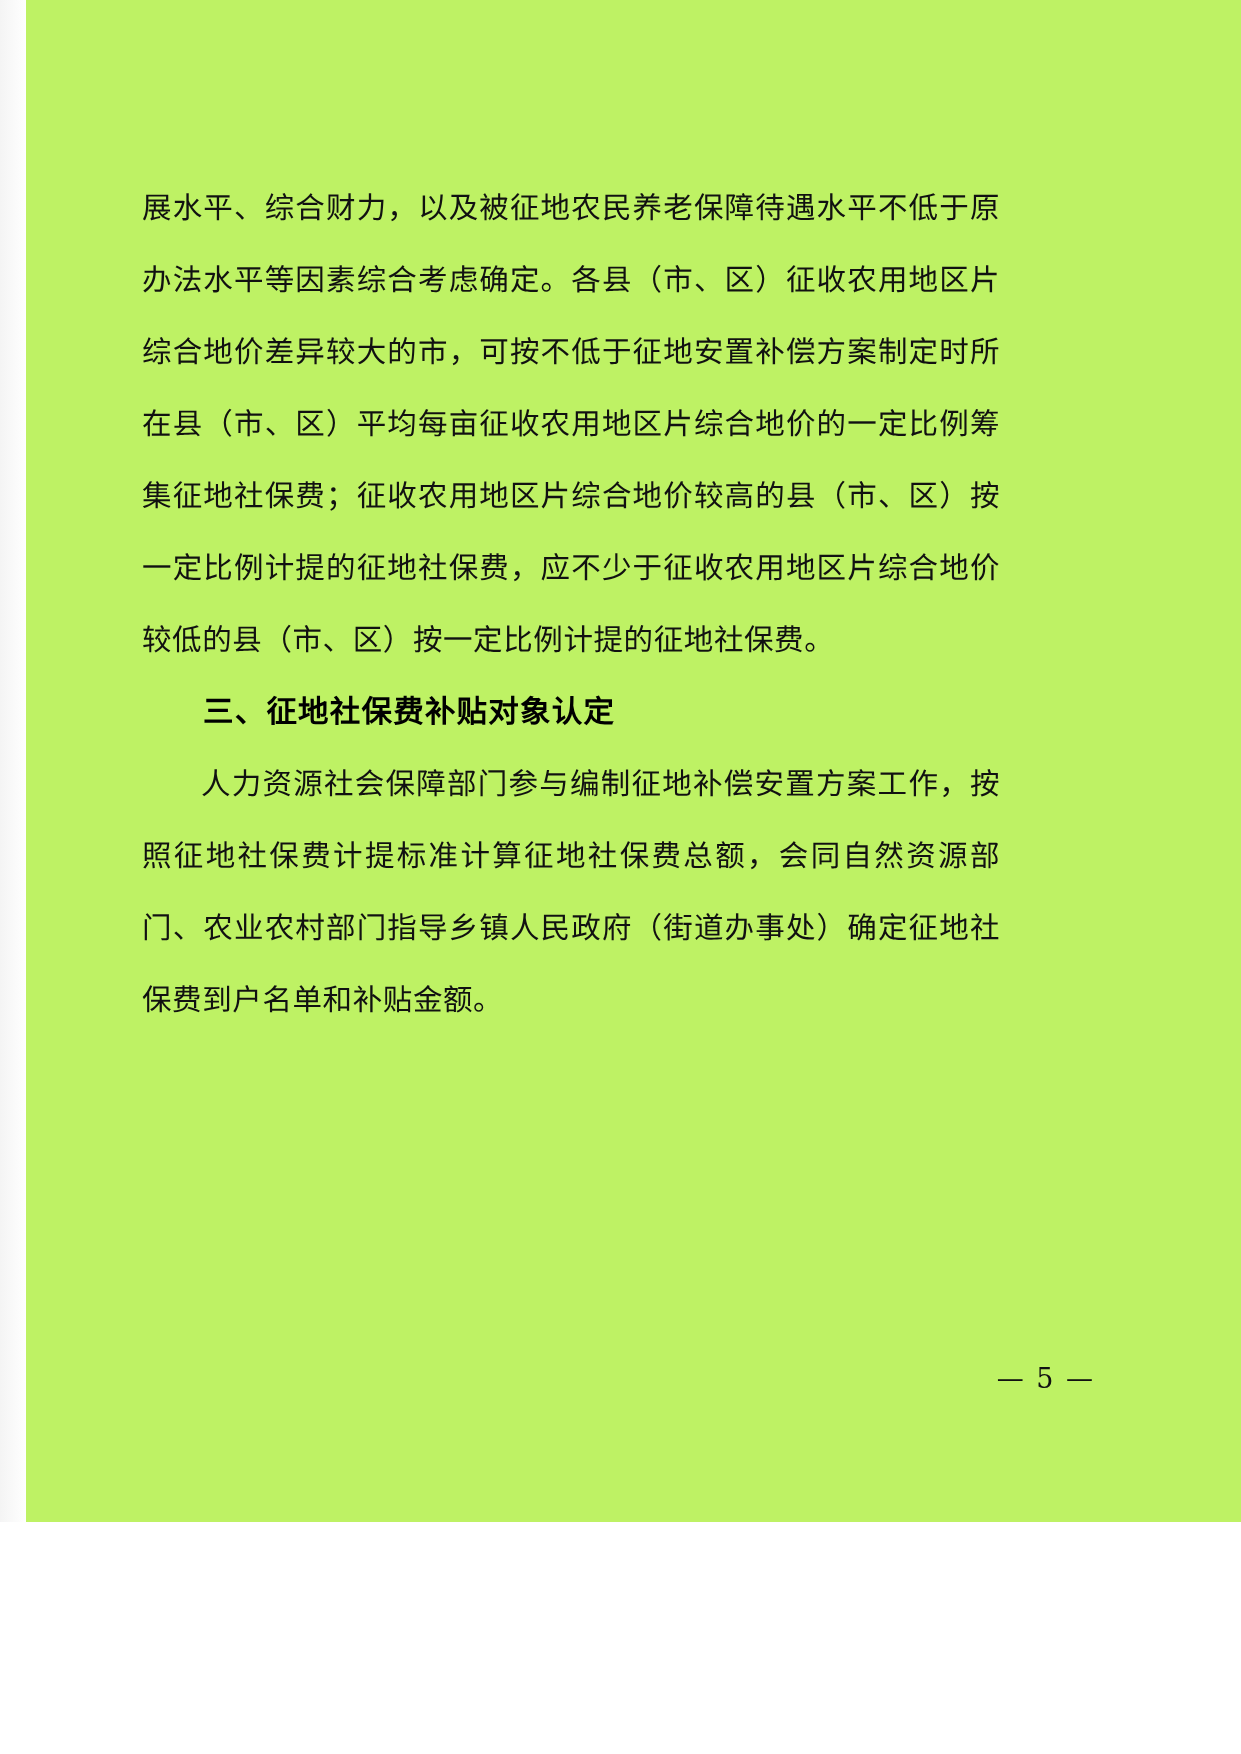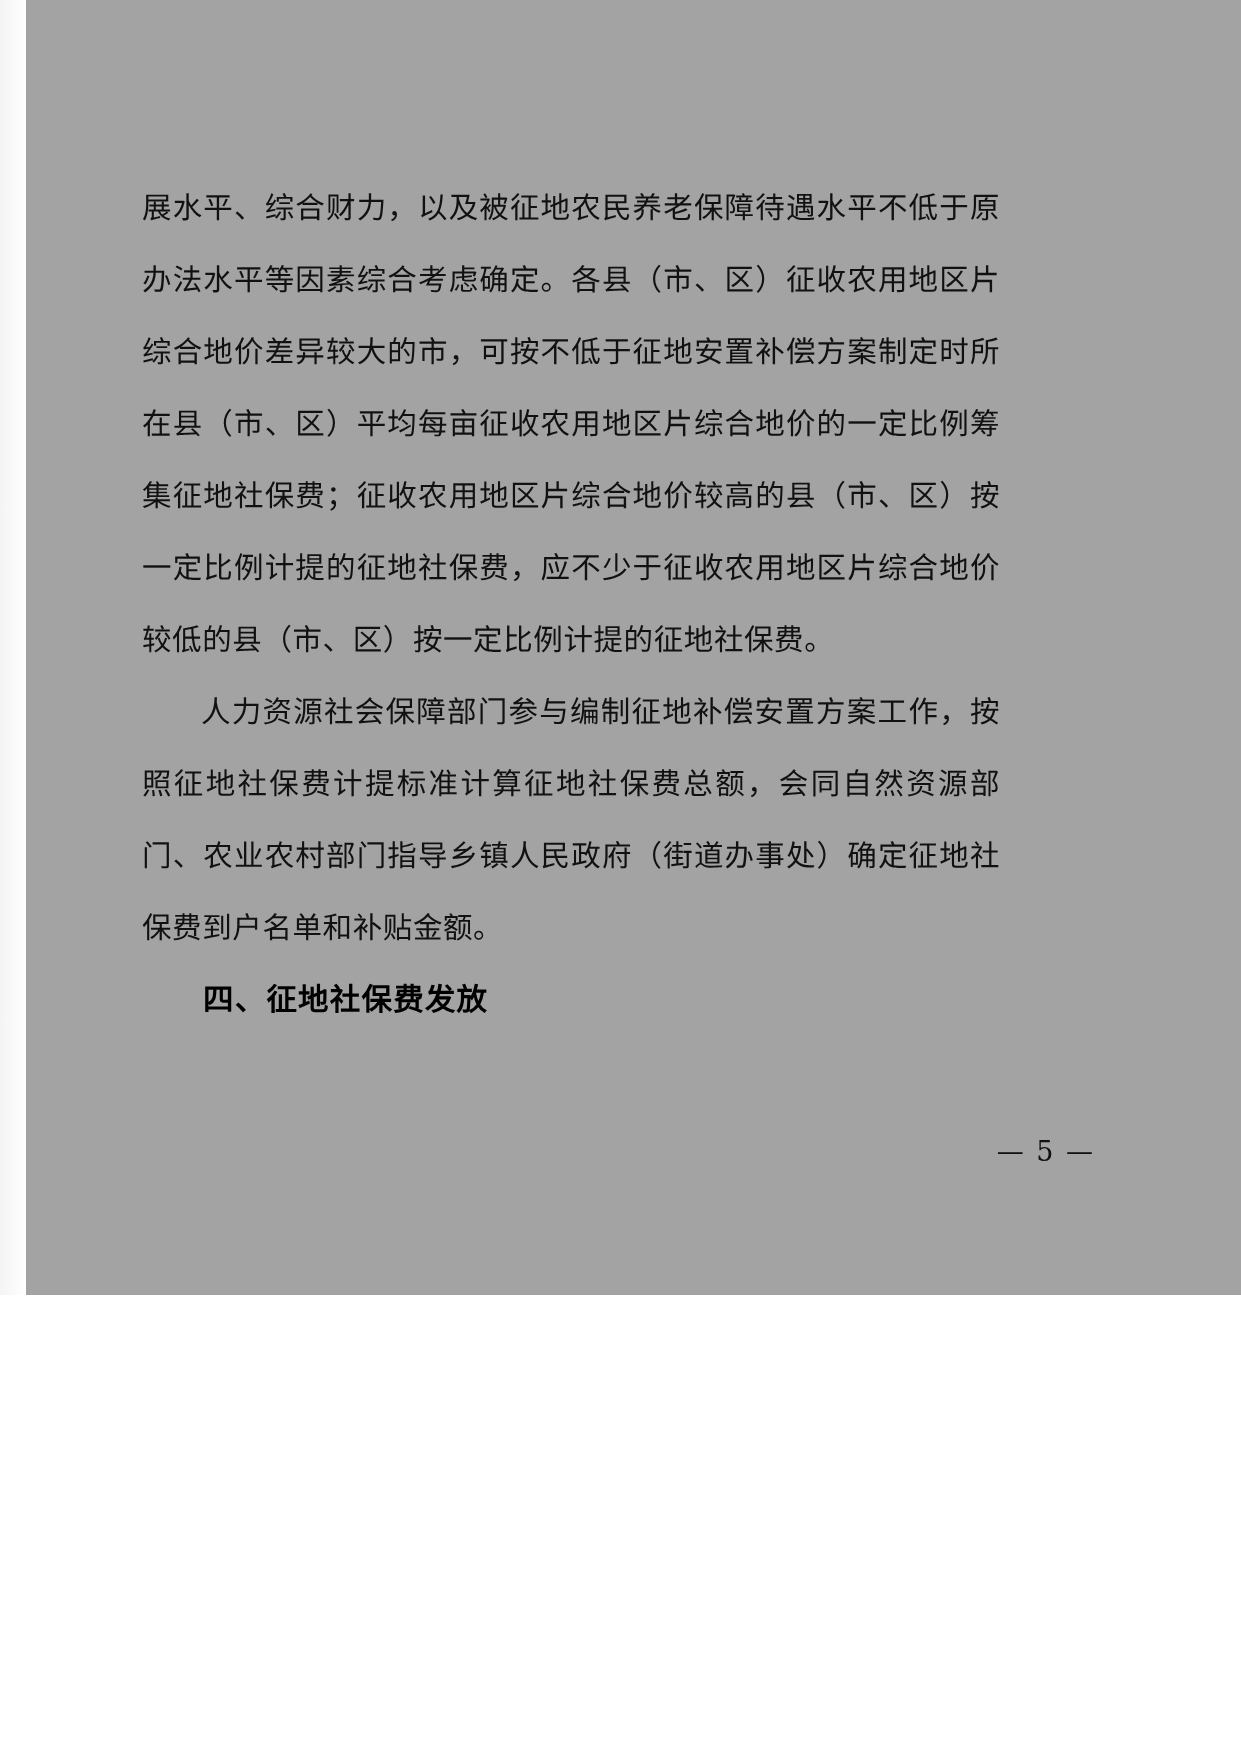--- a/index.html
+++ b/index.html
@@ -7,22 +7,22 @@
     margin: 0;
     padding: 0;
     background: #ffffff;
   }
   body {
     font-family: "DejaVu Serif", "Liberation Serif", serif;
   }
   .page {
     position: relative;
     width: 1241px;
-    height: 1295px;
-    background: #a3a3a3;
+    height: 1522px;
+    background: #bef264;
     overflow: hidden;
     box-sizing: border-box;
   }
   
   .scan-edge {
     position: absolute;
     left: 0;
     top: 0;
     width: 26px;
     height: 1754px;
@@ -76,24 +76,24 @@
 <body>
 
 <div class="page">
 
   <div class="scan-edge"></div>
 
   <div class="content">
 
     <p class="para no-indent">展水平、综合财力，以及被征地农民养老保障待遇水平不低于原办法水平等因素综合考虑确定。各县（市、区）征收农用地区片综合地价差异较大的市，可按不低于征地安置补偿方案制定时所在县（市、区）平均每亩征收农用地区片综合地价的一定比例筹集征地社保费；征收农用地区片综合地价较高的县（市、区）按一定比例计提的征地社保费，应不少于征收农用地区片综合地价较低的县（市、区）按一定比例计提的征地社保费。</p>
 
+    <h2 class="heading">三、征地社保费补贴对象认定</h2>
 
 
     <p class="para">人力资源社会保障部门参与编制征地补偿安置方案工作，按照征地社保费计提标准计算征地社保费总额，会同自然资源部门、农业农村部门指导乡镇人民政府（街道办事处）确定征地社保费到户名单和补贴金额。</p>
 
-    <h2 class="heading">四、征地社保费发放</h2>
 
 
   </div>
 
   <div class="page-number">— 5 —</div>
 
 </div>
 
 </body></html>

